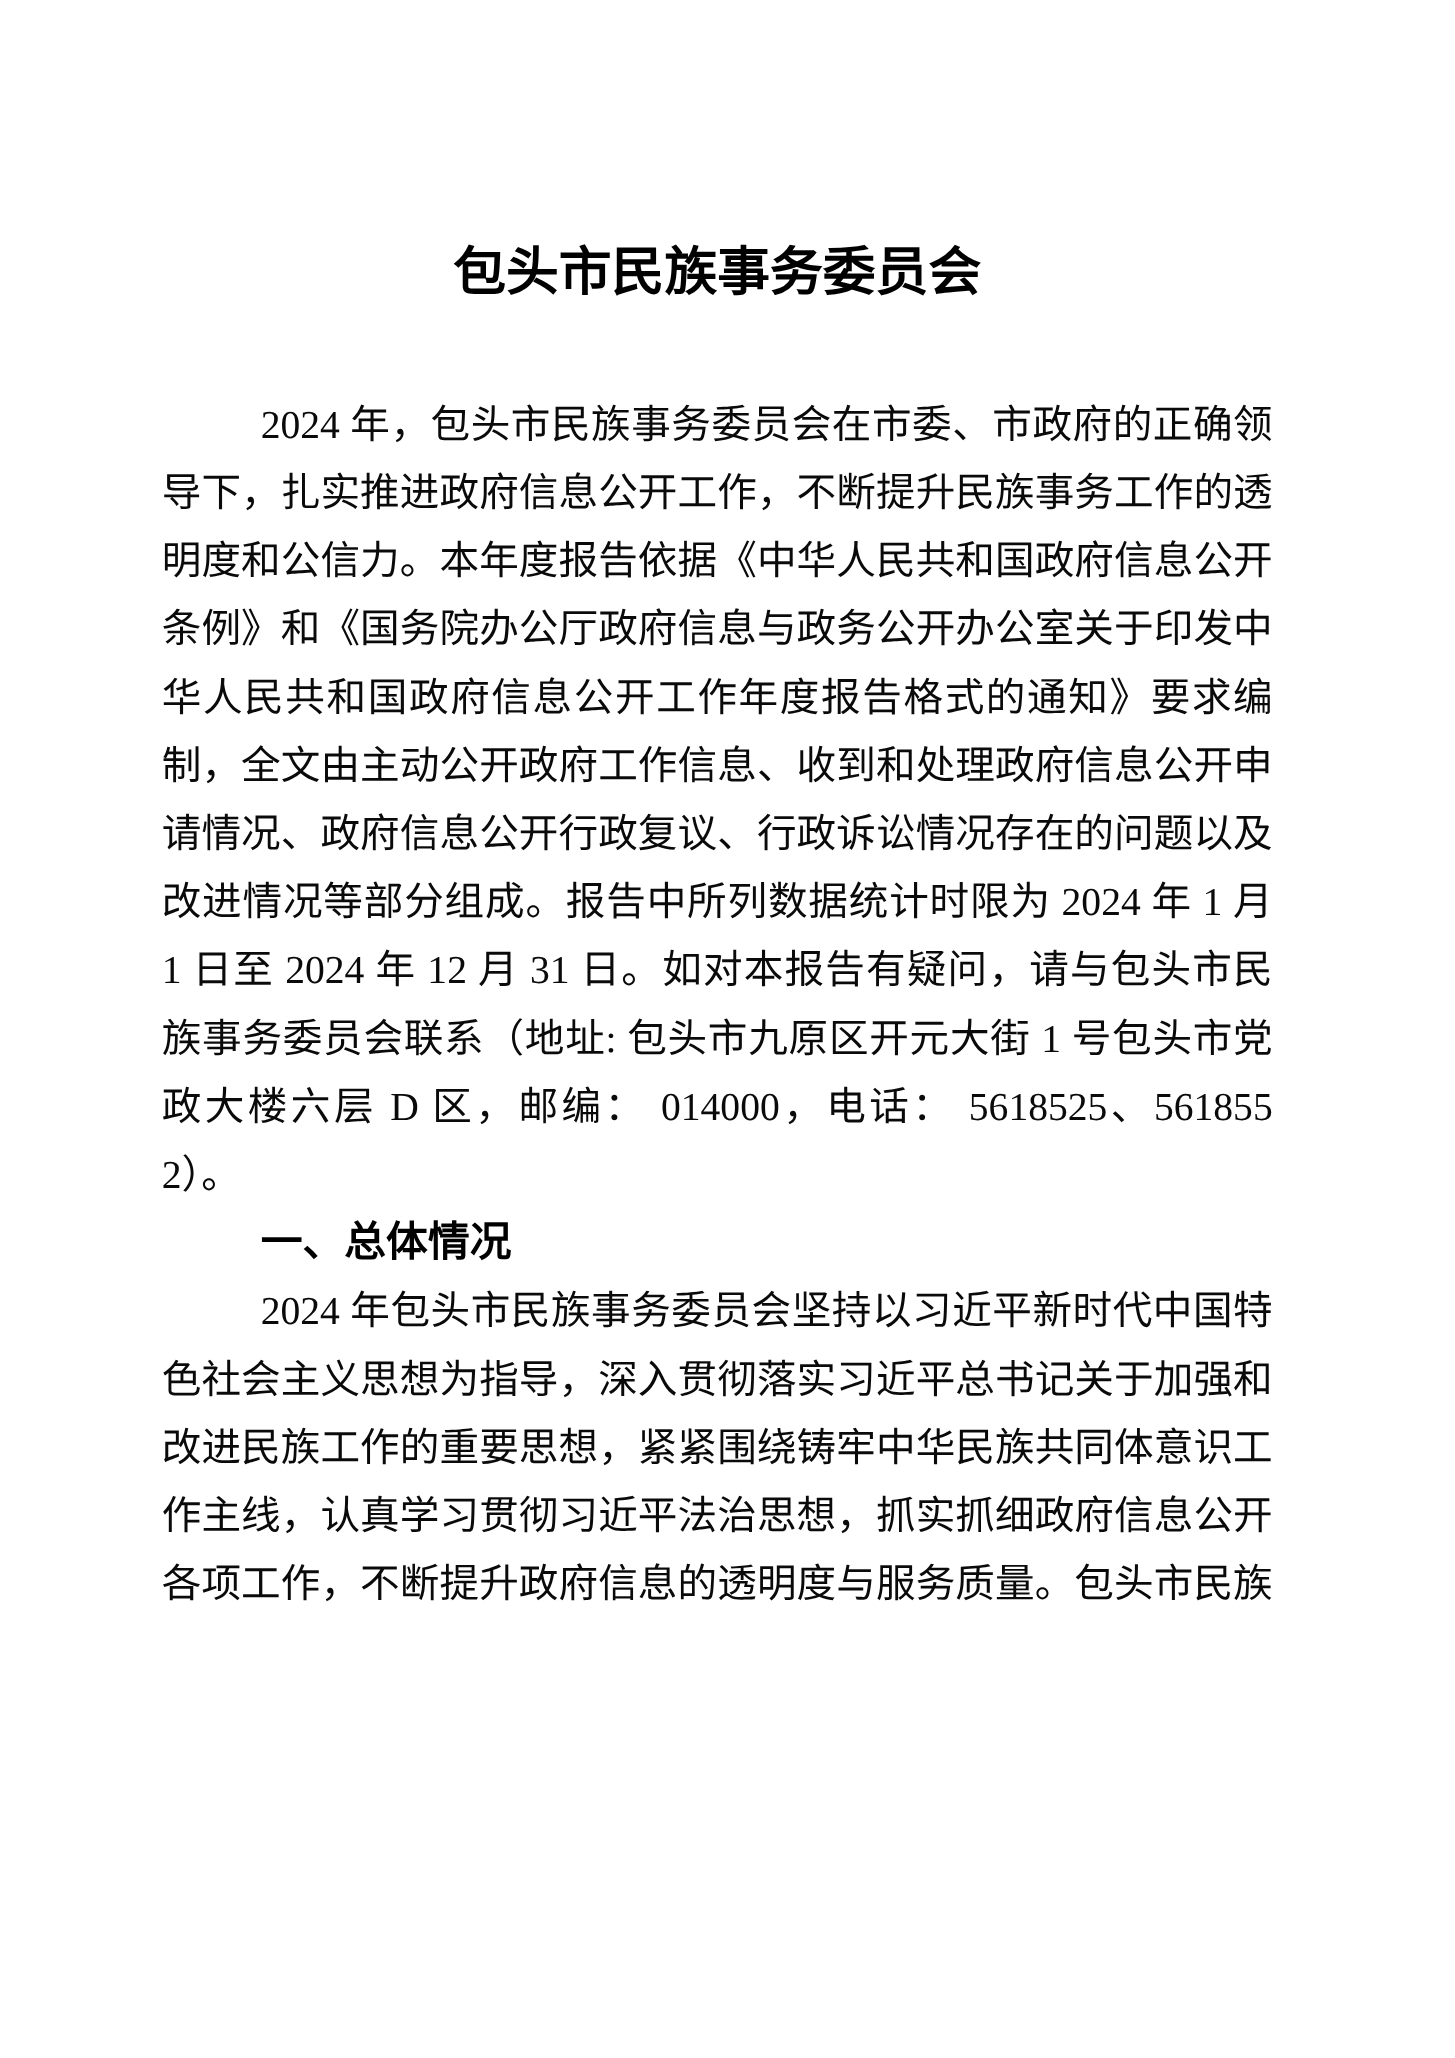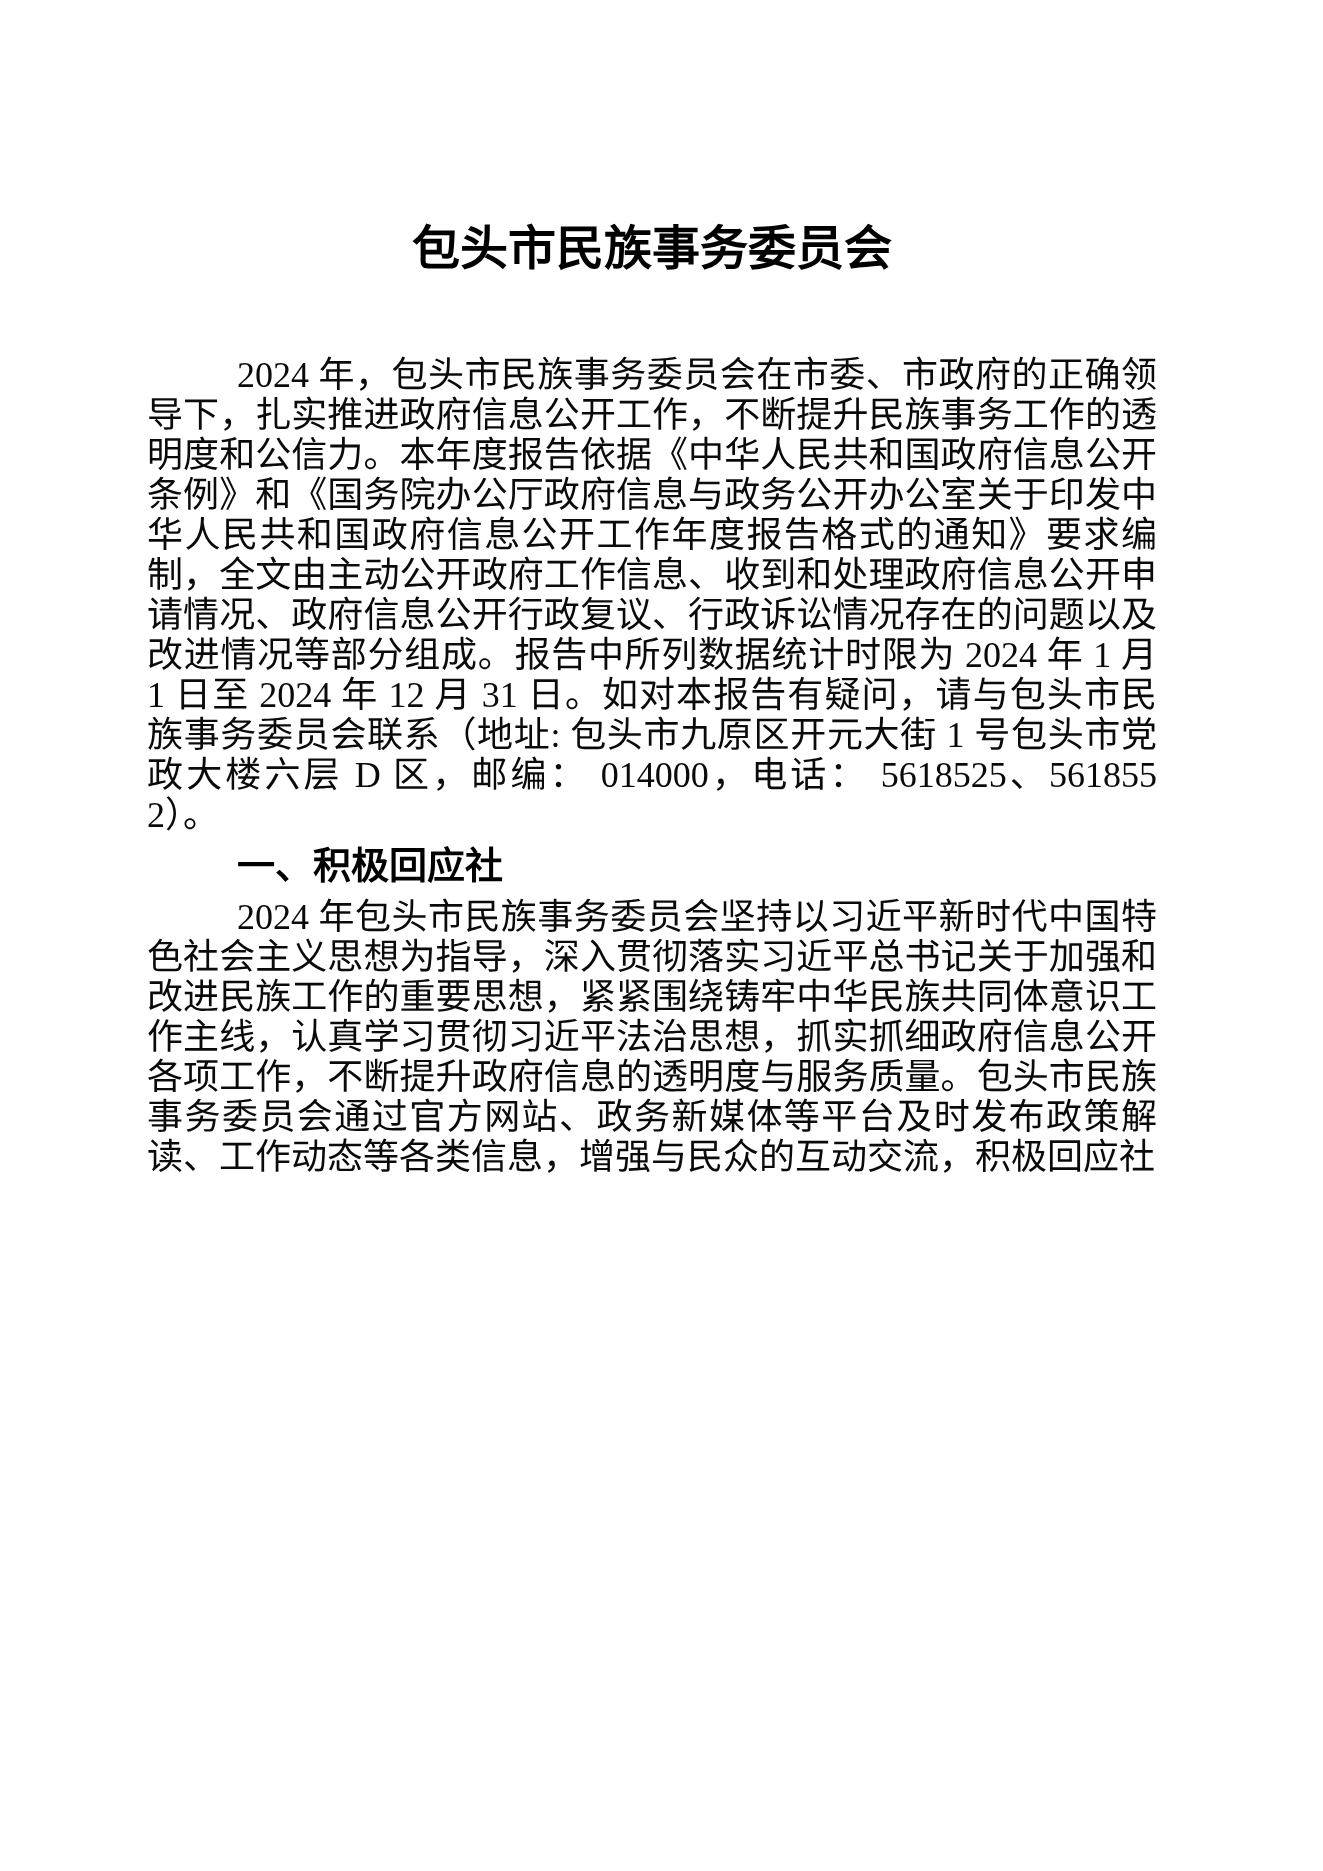--- a/index.html
+++ b/index.html
@@ -30,21 +30,21 @@
     font-weight: bold;
     color: #000000;
     font-family: "Liberation Serif", "DejaVu Serif", serif;
   }
   .doc-title .title-line {
     display: block;
   }
   .body-para {
     margin: 0;
     font-size: 36px;
-    line-height: 40px;
+    line-height: 62px;
     text-align: justify;
     text-justify: inter-ideograph;
     text-indent: 90px;
     color: #0a0a0a;
     word-break: break-all;
   }
   .intro-para {
     margin-top: 74px;
   }
   .section-heading {
@@ -73,20 +73,20 @@
 
 <div class="page">
   <div class="content">
 
     <h1 class="doc-title">
       <span class="title-line">包头市民族事务委员会</span>
     </h1>
 
     <p class="body-para intro-para">2024 年，包头市民族事务委员会在市委、市政府的正确领导下，扎实推进政府信息公开工作，不断提升民族事务工作的透明度和公信力。本年度报告依据《中华人民共和国政府信息公开条例》和《国务院办公厅政府信息与政务公开办公室关于印发中华人民共和国政府信息公开工作年度报告格式的通知》要求编制，全文由主动公开政府工作信息、收到和处理政府信息公开申请情况、政府信息公开行政复议、行政诉讼情况存在的问题以及改进情况等部分组成。报告中所列数据统计时限为 2024 年 1 月 1 日至 2024 年 12 月 31 日。如对本报告有疑问，请与包头市民族事务委员会联系（地址: 包头市九原区开元大街 1 号包头市党政大楼六层 D 区，邮编： 014000，电话： 5618525、5618552）。</p>
 
-    <h2 class="section-heading">一、积极回应社</h2>
+    <h2 class="section-heading">一、总体情况</h2>
 
     <p class="body-para">2024 年包头市民族事务委员会坚持以习近平新时代中国特色社会主义思想为指导，深入贯彻落实习近平总书记关于加强和改进民族工作的重要思想，紧紧围绕铸牢中华民族共同体意识工作主线，认真学习贯彻习近平法治思想，抓实抓细政府信息公开各项工作，不断提升政府信息的透明度与服务质量。包头市民族事务委员会通过官方网站、政务新媒体等平台及时发布政策解读、工作动态等各类信息，增强与民众的互动交流，积极回应社</p>
 
   </div>
 
   <div class="page-number">1</div>
 </div>
 
 </body></html>

